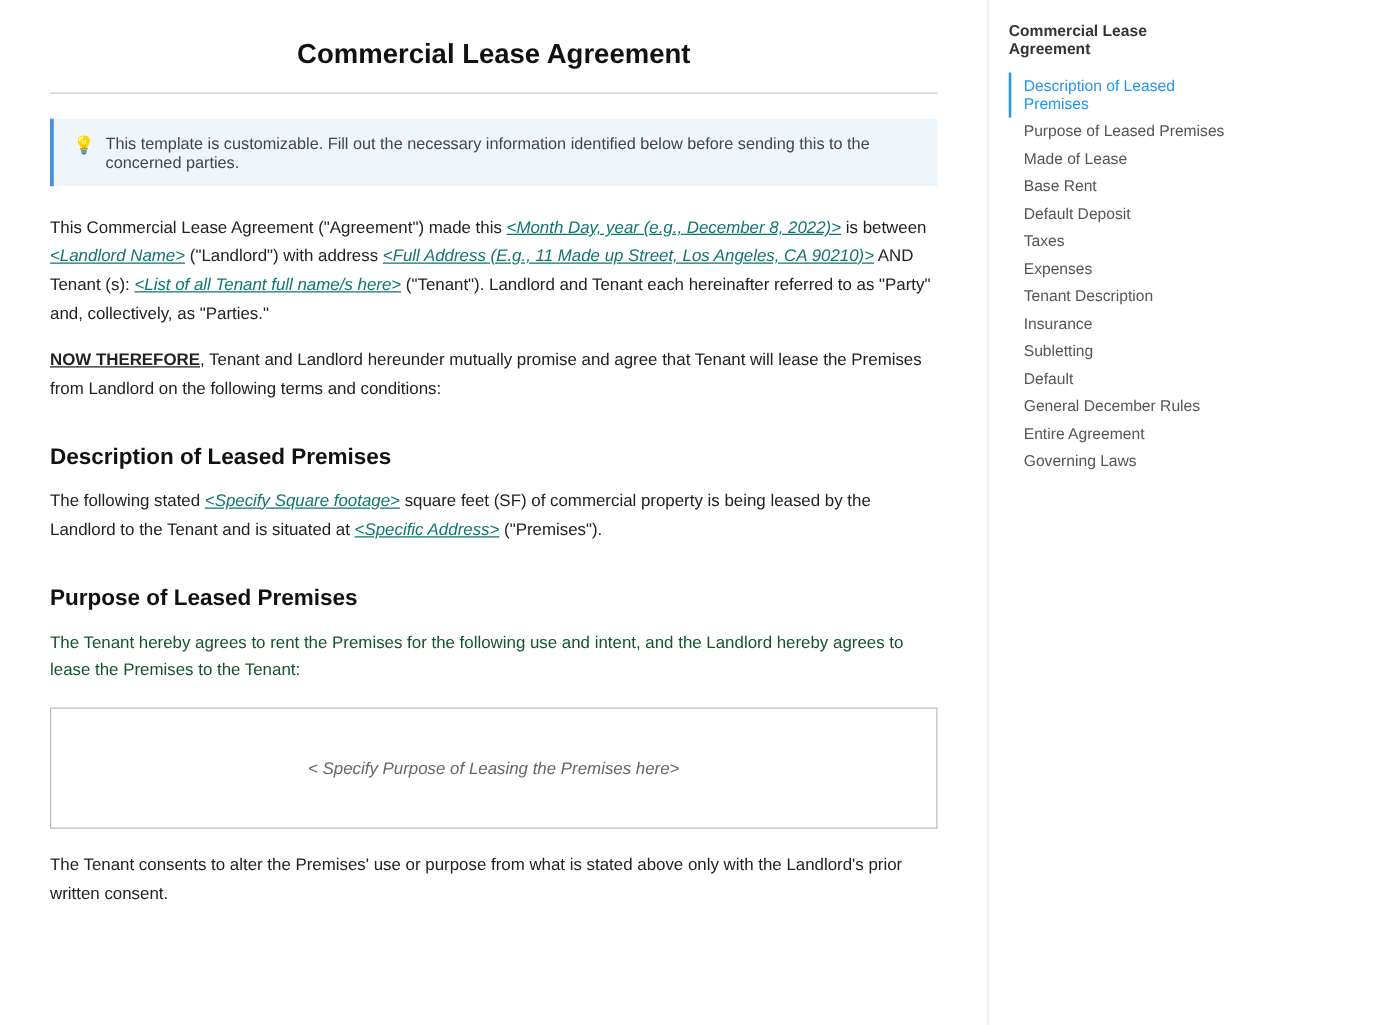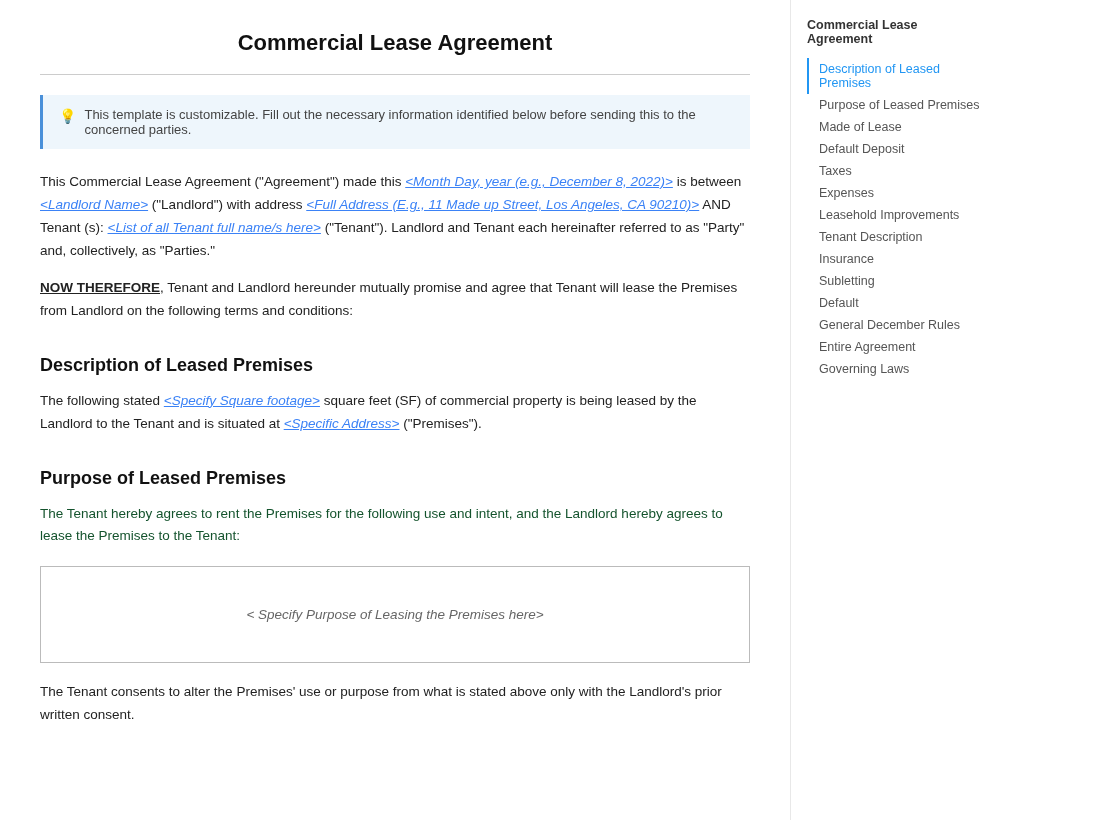--- a/index.html
+++ b/index.html
@@ -49,21 +49,21 @@
       margin-top: 1px;
       flex-shrink: 0;
     }
     .body-text {
       font-size: 13.5px;
       line-height: 1.7;
       color: #222;
       margin-bottom: 14px;
     }
     .body-text a, .link-placeholder {
-      color: #3b82f6;
+      color: #0f766e;
       text-decoration: underline;
       font-style: italic;
     }
     .section-heading {
       font-size: 18px;
       font-weight: bold;
       color: #111;
       margin: 32px 0 14px 0;
     }
     .purpose-text {
@@ -156,24 +156,24 @@
     <p class="body-text">The Tenant consents to alter the Premises' use or purpose from what is stated above only with the Landlord's prior written consent.</p>
 
   </div>
 
   <div class="sidebar">
     <div class="sidebar-title">Commercial Lease Agreement</div>
     <ul class="sidebar-nav">
       <li class="active">Description of Leased Premises</li>
       <li>Purpose of Leased Premises</li>
       <li>Made of Lease</li>
+      <li>Base Rent</li>
       <li>Default Deposit</li>
       <li>Taxes</li>
       <li>Expenses</li>
-      <li>Leasehold Improvements</li>
       <li>Tenant Description</li>
       <li>Insurance</li>
       <li>Subletting</li>
       <li>Default</li>
       <li>General December Rules</li>
       <li>Entire Agreement</li>
       <li>Governing Laws</li>
     </ul>
   </div>
 </div>

